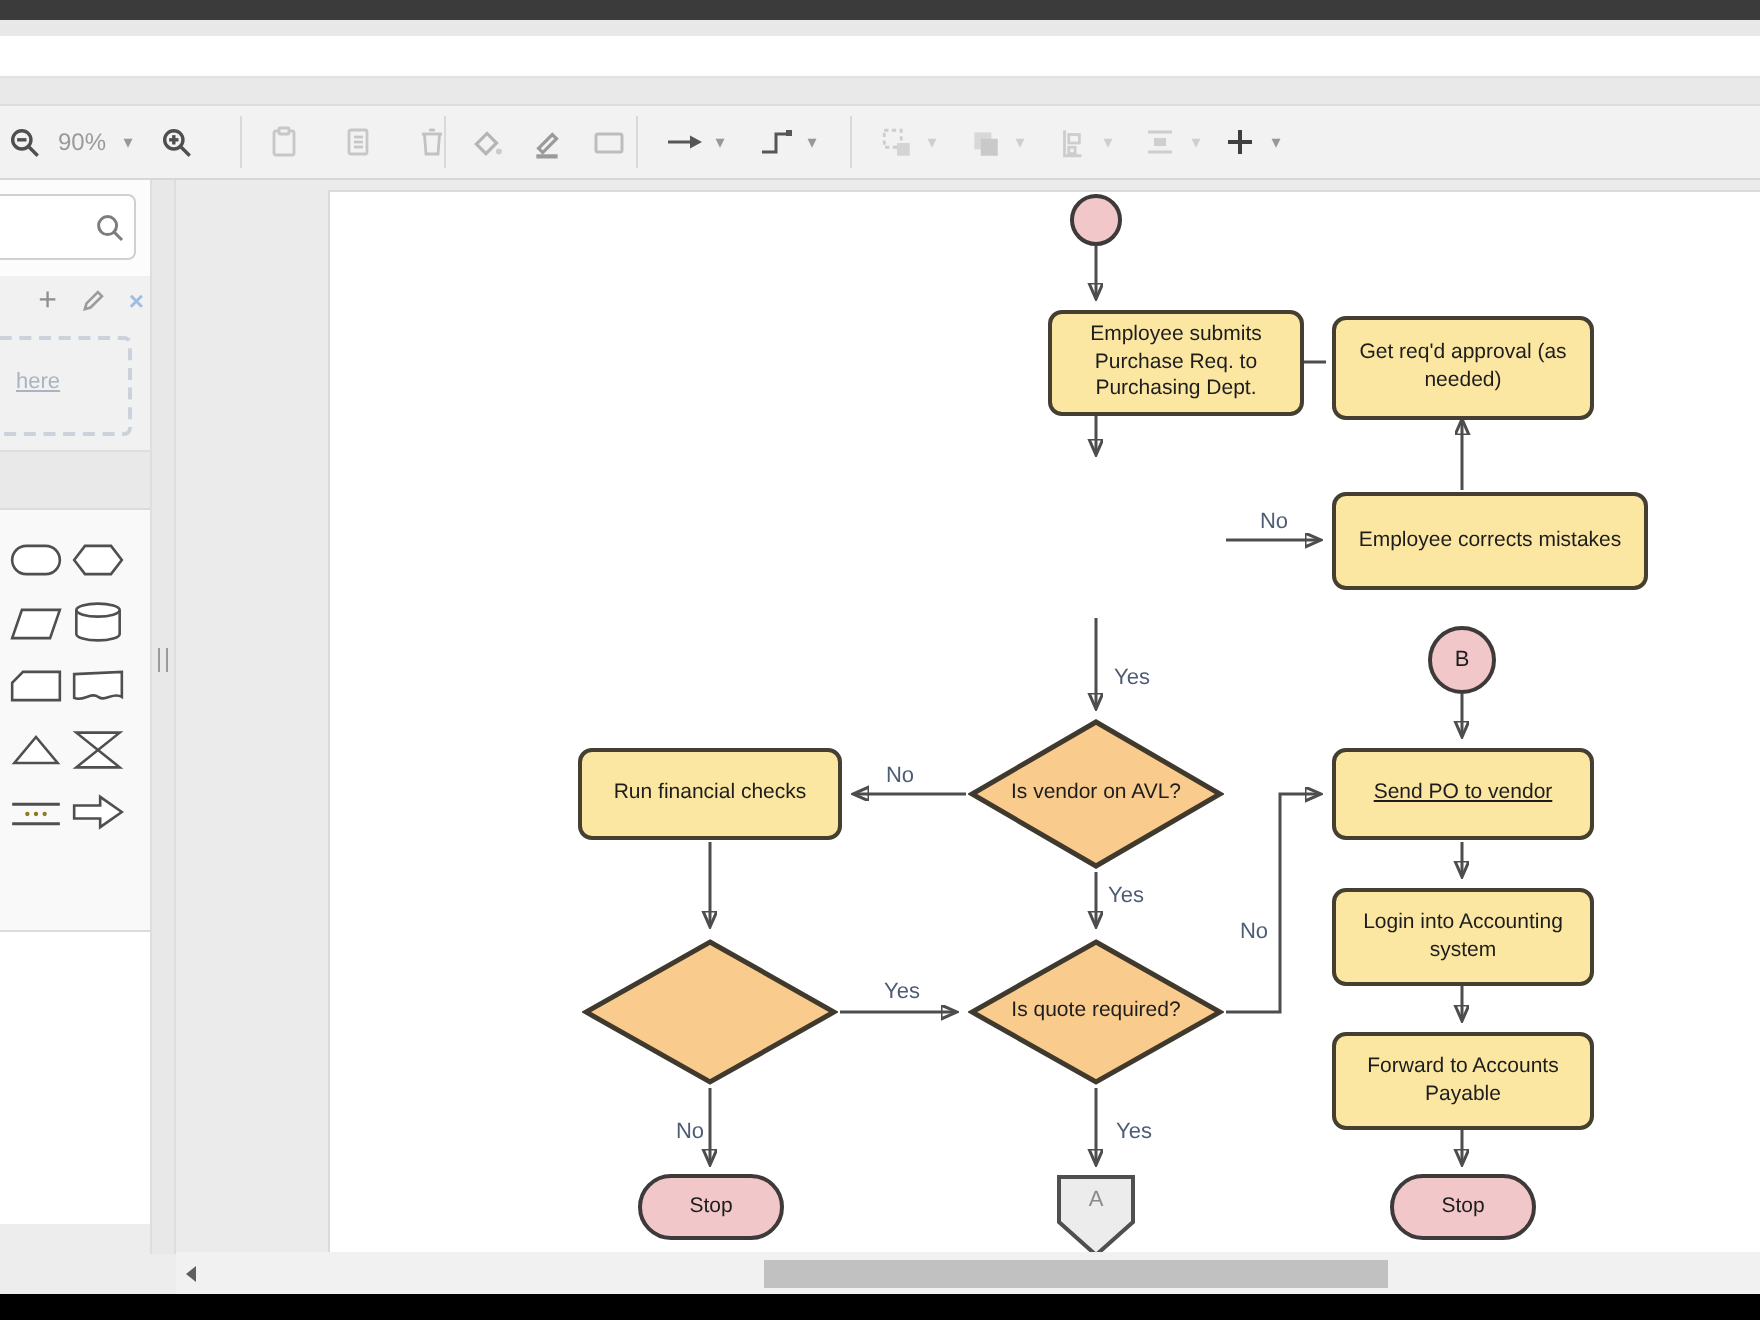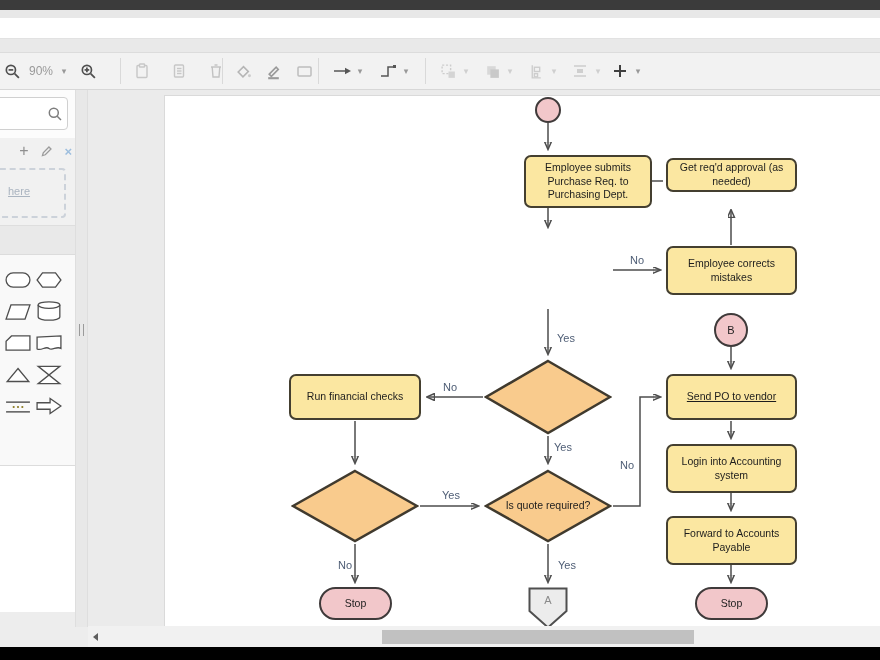--- a/index.html
+++ b/index.html
@@ -340,41 +340,42 @@
     <text class="elabel" x="345" y="569" text-anchor="middle">No</text>
     <text class="elabel" x="558" y="569" text-anchor="start">Yes</text>
   </svg>
 
   <div class="node circle" style="left:535px;top:97px;width:26px;height:26px;"></div>
 
   <div class="node process" style="left:484px;top:155px;width:128px;height:53px;margin-left:40px;">
     <span>Employee submits Purchase Req. to Purchasing Dept.</span>
   </div>
 
-  <div class="node process" style="left:666px;top:158px;width:131px;height:34px;">
+  <div class="node process" style="left:666px;top:158px;width:131px;height:52px;">
     <span>Get req'd approval (as needed)</span>
   </div>
 
 
-  <div class="node process" style="left:666px;top:246px;width:131px;height:49px;">
+  <div class="node process" style="left:666px;top:246px;width:158px;height:49px;">
     <span>Employee corrects mistakes</span>
   </div>
 
   <div class="node circle" style="left:714px;top:313px;width:34px;height:34px;font-size:11px;">
     <span>B</span>
   </div>
 
   <div class="node process" style="left:289px;top:374px;width:132px;height:46px;">
     <span>Run financial checks</span>
   </div>
 
   <div class="node dwrap" style="left:484px;top:359px;width:128px;height:76px;">
     <svg width="128" height="76" viewBox="0 0 128 76">
         <polygon points="64,2 126,38 64,74 2,38"></polygon>
       </svg>
+    <div class="dlabel">Is vendor on AVL?</div>
   </div>
 
   <div class="node process" style="left:666px;top:374px;width:131px;height:46px;text-decoration:underline;">
     <span>Send PO to vendor</span>
   </div>
 
   <div class="node dwrap" style="left:291px;top:469px;width:128px;height:74px;">
     <svg width="128" height="74" viewBox="0 0 128 74">
         <polygon points="64,2 126,37 64,72 2,37"></polygon>
       </svg>

